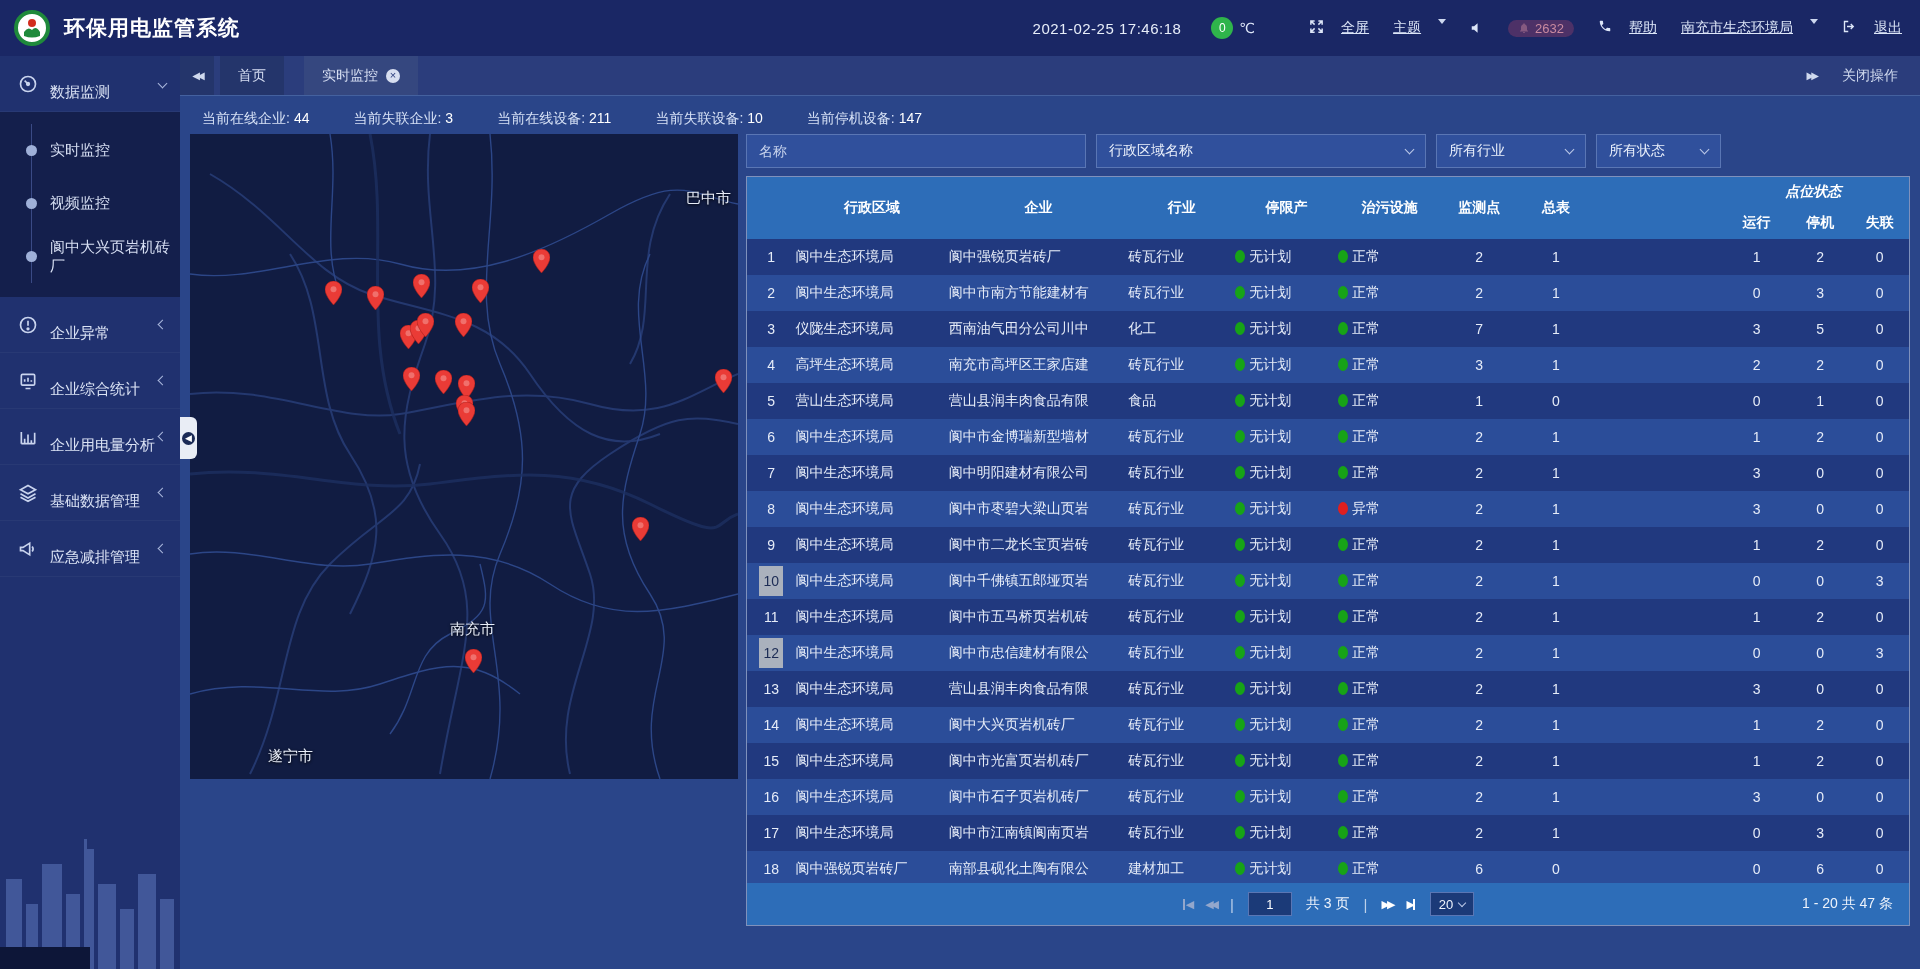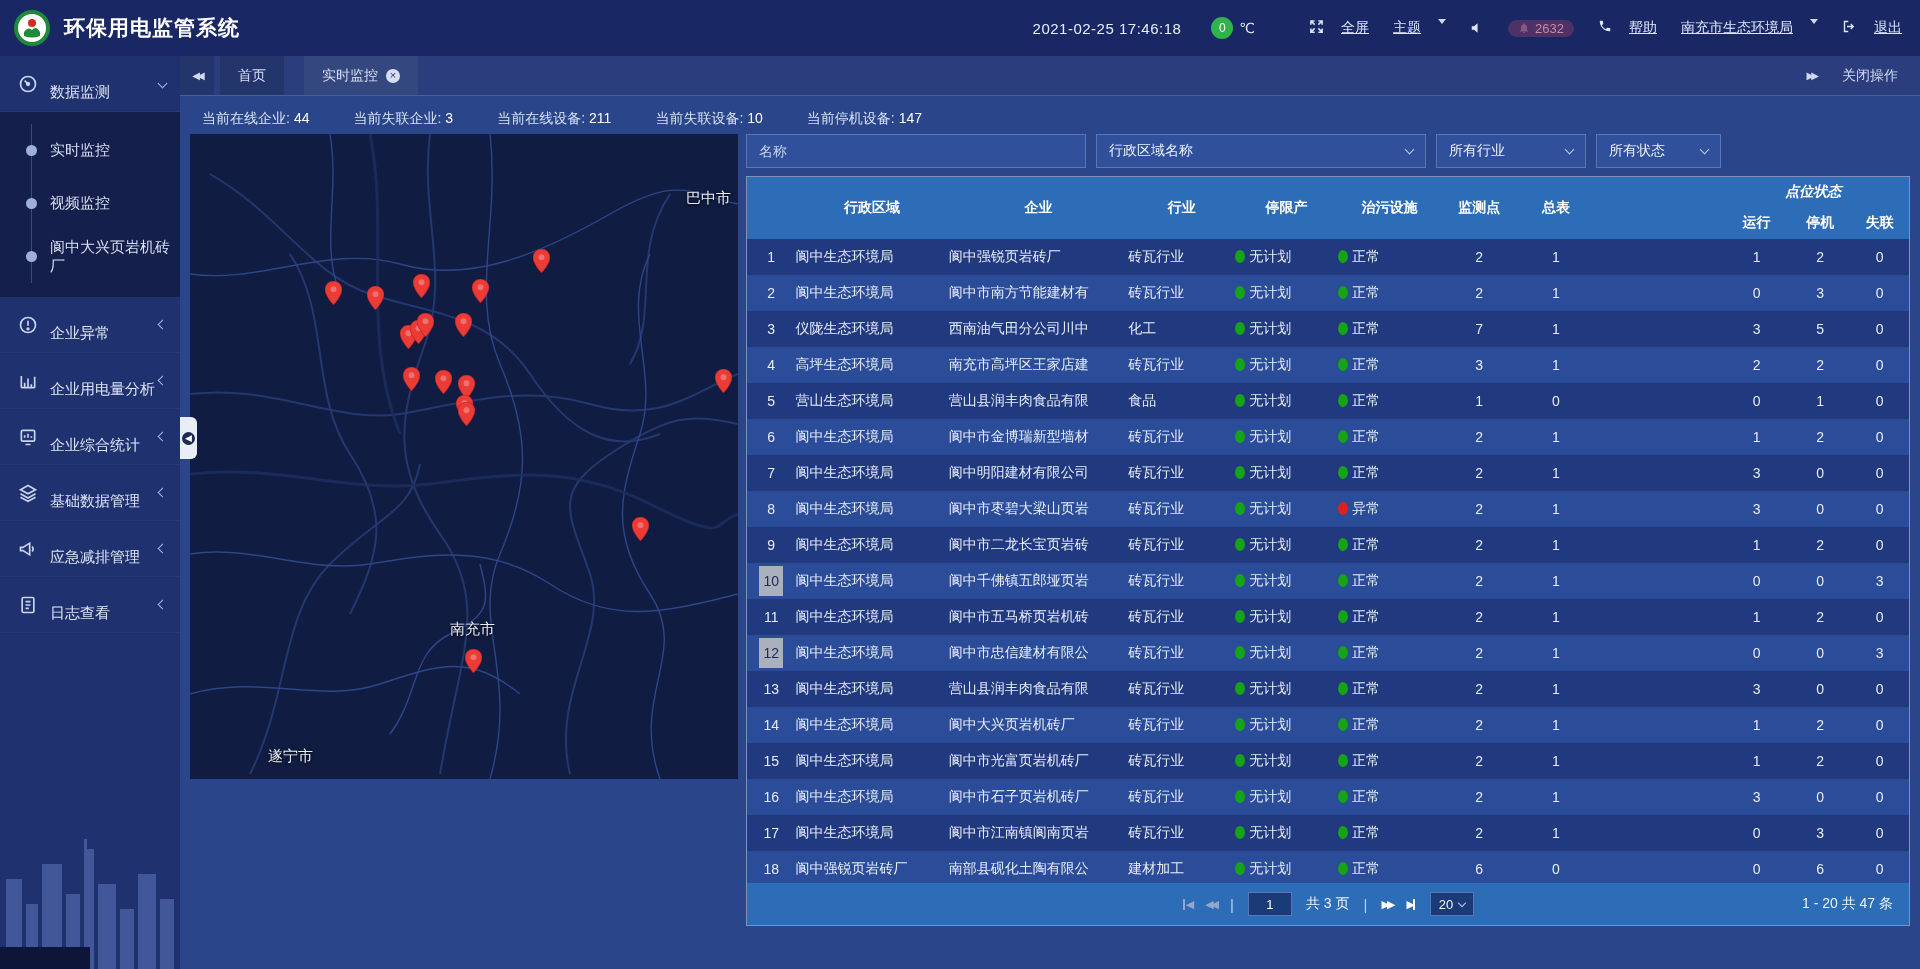--- a/index.html
+++ b/index.html
@@ -195,57 +195,49 @@
           <span class="mi-icon"><svg width="20" height="20" viewBox="0 0 24 24" fill="none" stroke="currentColor" stroke-width="2">
               <circle cx="12" cy="12" r="9"></circle>
               <path d="M12 7v6"></path>
               <circle cx="12" cy="16.6" r="1" fill="currentColor"></circle>
             </svg></span>
           <span class="mi-label">企业异常</span>
           <span class="chev left"></span>
         </div>
         <div class="menu-item">
           <span class="mi-icon"><svg width="20" height="20" viewBox="0 0 24 24" fill="none" stroke="currentColor" stroke-width="2">
+              <rect x="4" y="4" width="16" height="13" rx="1.5"></rect>
+              <path d="M8 13v-3M12 13V8M16 13v-2M9 21h6"></path>
+            </svg></span>
+          <span class="mi-label">企业综合统计</span>
+          <span class="chev left"></span>
+        </div>
+        <div class="menu-item">
+          <span class="mi-icon"><svg width="20" height="20" viewBox="0 0 24 24" fill="none" stroke="currentColor" stroke-width="2">
               <path d="M4 20V6M4 20h16"></path>
               <path d="M8 20v-6M12 20V9M16 20v-4M20 20V7"></path>
             </svg></span>
           <span class="mi-label">企业用电量分析</span>
-          <span class="chev left"></span>
-        </div>
-        <div class="menu-item">
-          <span class="mi-icon"><svg width="20" height="20" viewBox="0 0 24 24" fill="none" stroke="currentColor" stroke-width="2">
-              <rect x="4" y="4" width="16" height="13" rx="1.5"></rect>
-              <path d="M8 13v-3M12 13V8M16 13v-2M9 21h6"></path>
-            </svg></span>
-          <span class="mi-label">企业综合统计</span>
           <span class="chev left"></span>
         </div>
         <div class="menu-item">
           <span class="mi-icon"><svg width="20" height="20" viewBox="0 0 24 24" fill="none" stroke="currentColor" stroke-width="2">
               <path d="M12 3l9 5-9 5-9-5 9-5z"></path>
               <path d="M3 13l9 5 9-5"></path>
               <path d="M3 17l9 5 9-5"></path>
             </svg></span>
           <span class="mi-label">基础数据管理</span>
           <span class="chev left"></span>
         </div>
         <div class="menu-item">
           <span class="mi-icon"><svg width="20" height="20" viewBox="0 0 24 24" fill="none" stroke="currentColor" stroke-width="2">
               <path d="M3 10v4h3l8 5V5l-8 5H3z"></path>
               <path d="M17 9c1.2 1.6 1.2 4.4 0 6"></path>
             </svg></span>
           <span class="mi-label">应急减排管理</span>
-          <span class="chev left"></span>
-        </div>
-        <div class="menu-item">
-          <span class="mi-icon"><svg width="20" height="20" viewBox="0 0 24 24" fill="none" stroke="currentColor" stroke-width="2">
-              <rect x="5" y="3" width="14" height="18" rx="1.5"></rect>
-              <path d="M9 8h6M9 12h6M9 16h4"></path>
-            </svg></span>
-          <span class="mi-label">日志查看</span>
           <span class="chev left"></span>
         </div>
       </div>
     <svg class="cityscape" viewBox="0 0 180 160">
       <g fill="#5d76bd">
         <rect x="6" y="70" width="16" height="90"></rect>
         <rect x="26" y="95" width="12" height="65"></rect>
         <rect x="42" y="55" width="20" height="105"></rect>
         <rect x="66" y="85" width="14" height="75"></rect>
         <rect x="84" y="40" width="10" height="120"></rect>

